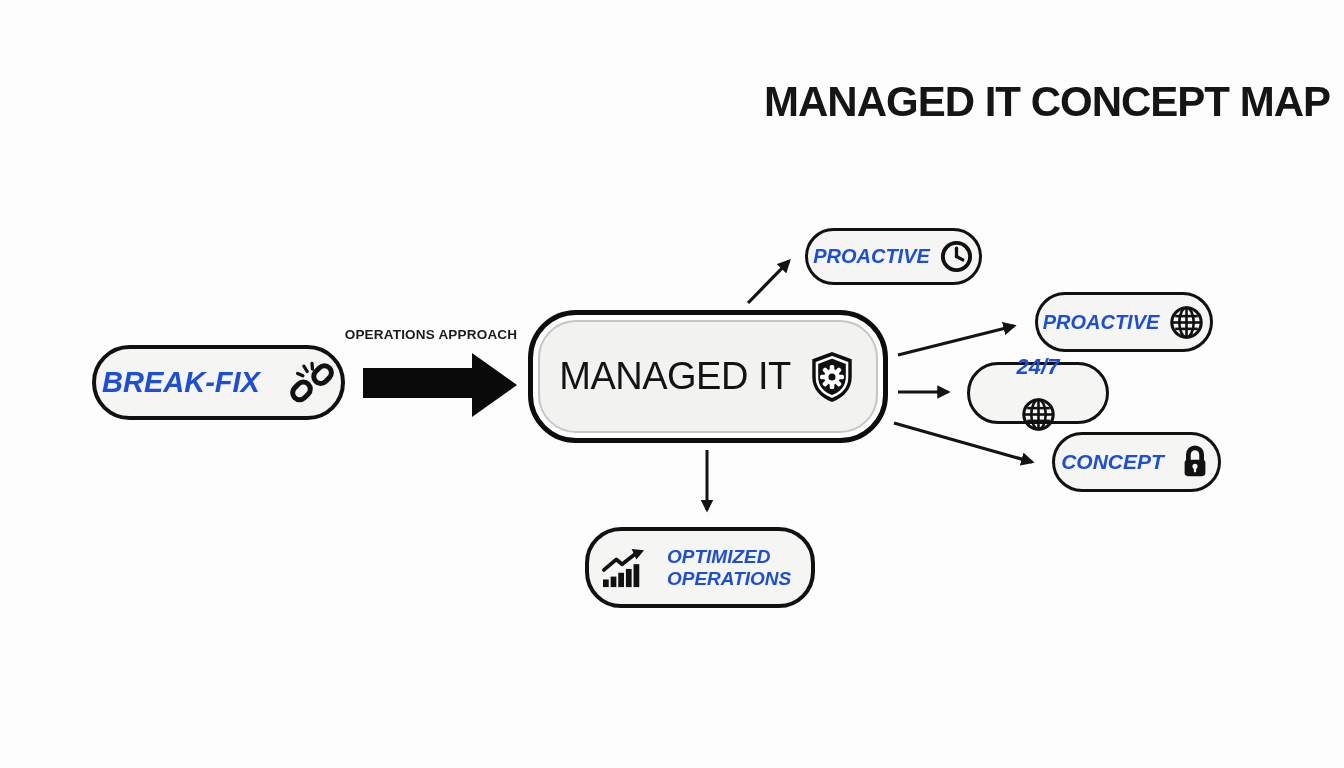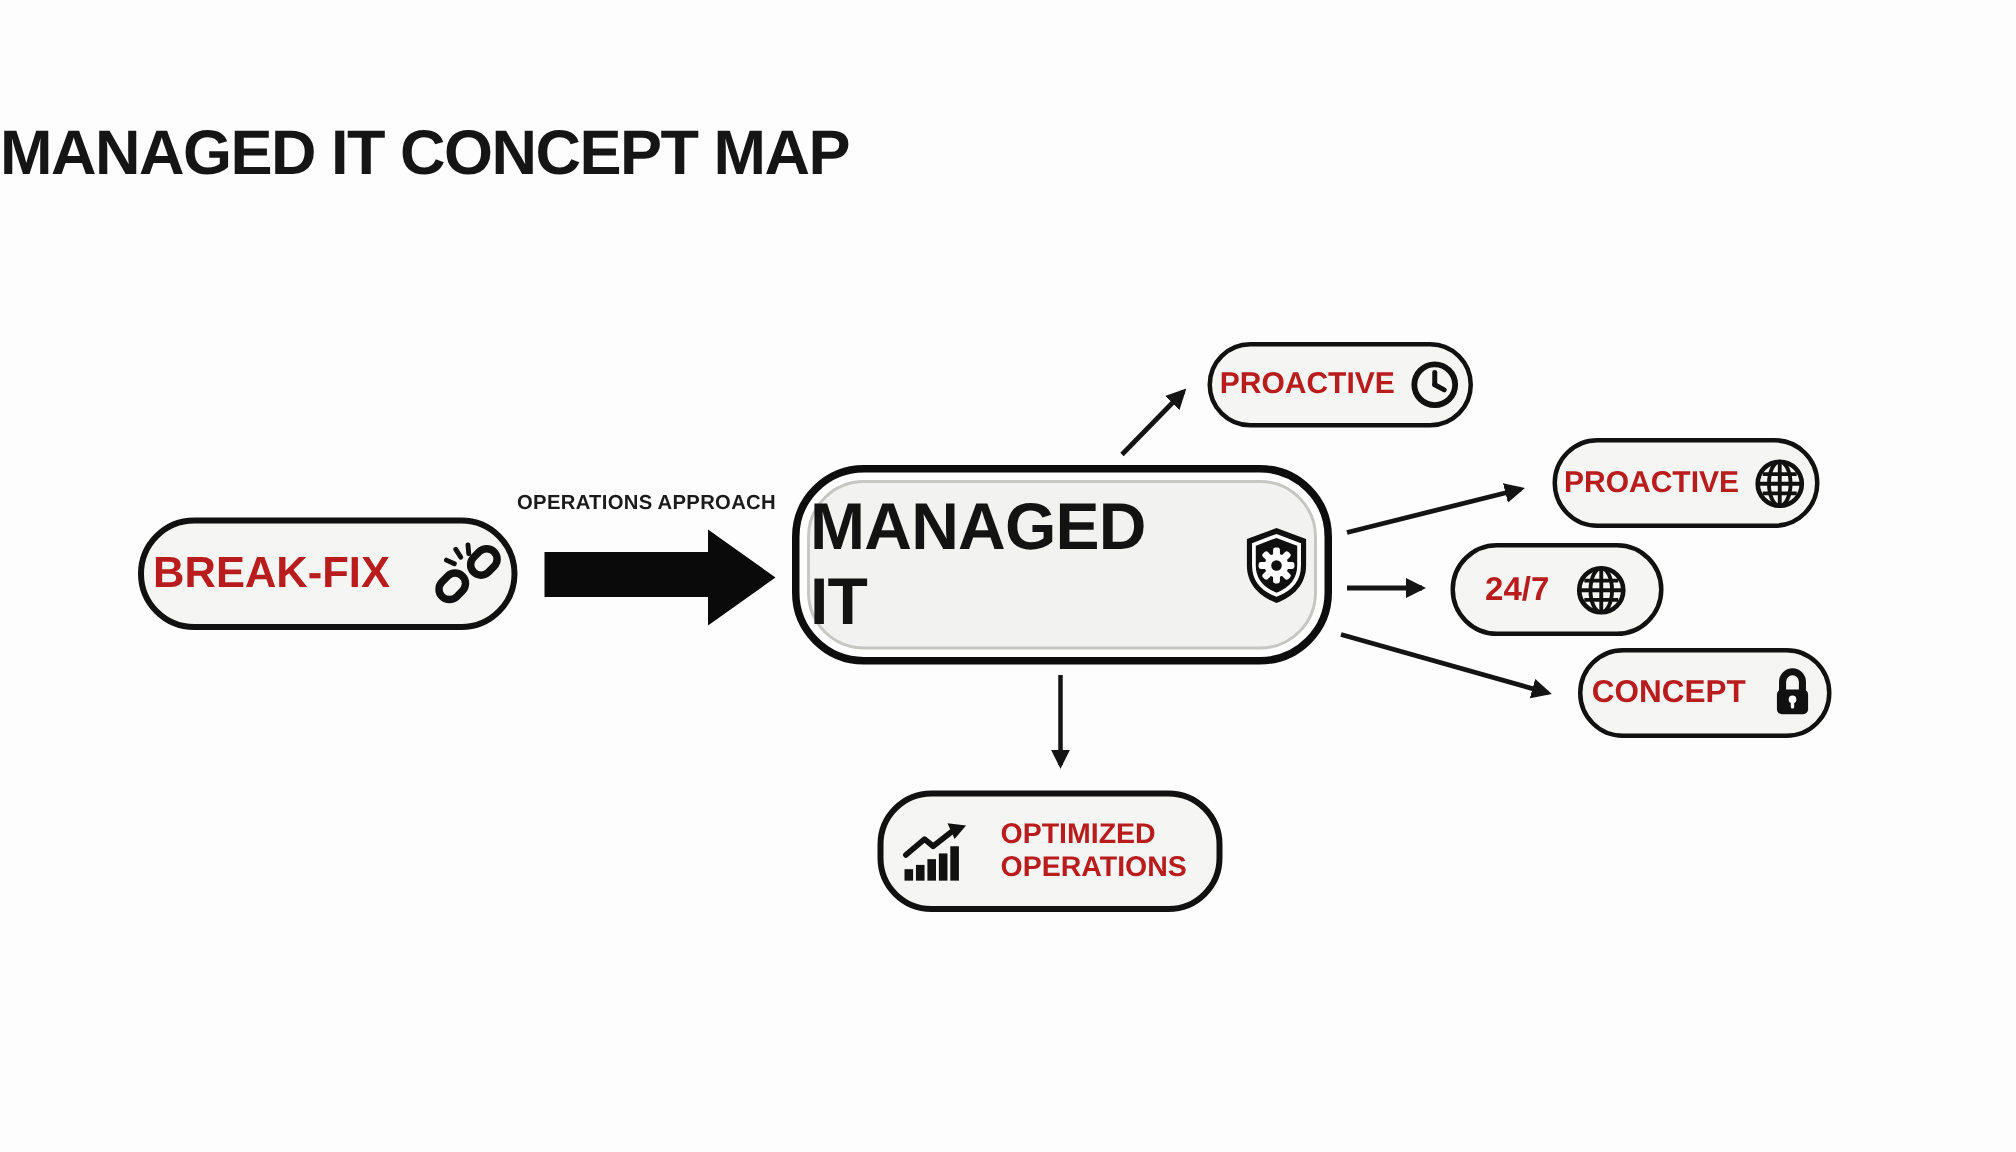--- a/index.html
+++ b/index.html
@@ -20,36 +20,37 @@
     position:relative;
     width:1344px;
     height:768px;
     margin:0 auto;
     background:var(--background);
     overflow:hidden;
   }
   .page-title{
     position:absolute;
     left:0; right:14px; top:78px;
-    text-align:left;
+    text-align:right;
     font-size:42px;
     font-weight:700;
     letter-spacing:-1px;
     color:#151515;
   }
   .pill{
     position:absolute;
     display:flex;
     align-items:center;
     justify-content:center;
     background:var(--pill-fill);
     border:3.5px solid #111;
     border-radius:40px;
     font-weight:700;
-    color:#b91c1c;
+    color:#1d4ed8;
+    font-style:italic;
   }
   .pill .lbl{white-space:nowrap;}
   .node-break-fix{
     left:92px; top:345px; width:253px; height:75px;
     border-width:4px; font-size:29px; gap:29px;
   }
   .label-traditional{
     position:absolute;
     left:341px; top:327px; width:180px;
     text-align:center;
@@ -66,26 +67,26 @@
     border-radius:48px;
     padding:5px;
   }
   .node-managed-it .inner{
     width:100%; height:100%;
     background:var(--center-fill);
     border:2px solid var(--center-inner-ring);
     border-radius:38px;
     display:flex; align-items:center; justify-content:center;
     gap:16px;
-    font-size:44px; font-weight:700; letter-spacing:-0.5px;
+    font-size:38px; font-weight:400; letter-spacing:-0.5px;
     color:#131313;
   }
   .node-proactive-clock{ left:805px; top:228px; width:177px; height:57px; font-size:20px; gap:9px; border-radius:30px;}
   .node-proactive-globe{ left:1035px; top:292px; width:178px; height:60px; font-size:20px; gap:9px; border-radius:32px;}
-  .node-24-7{ left:967px; top:362px; width:142px; height:62px; font-size:22px; gap:16px; border-radius:32px;}
+  .node-24-7{ left:967px; top:362px; width:142px; height:62px; font-size:22px; gap:16px; border-radius:32px;flex-direction:column;}
   .node-secure{ left:1052px; top:432px; width:169px; height:60px; font-size:21px; gap:14px; border-radius:32px;}
   .node-optimized{
     left:585px; top:527px; width:230px; height:81px;
     border-width:4px; border-radius:36px; gap:20px;
     font-size:19px; line-height:1.15;
   }
   .node-optimized .lbl{white-space:normal; width:132px; text-align:left;}
   .icon{display:inline-flex; align-items:center; justify-content:center; flex:0 0 auto;}
   svg.overlay{
     position:absolute; inset:0; width:1344px; height:768px;

